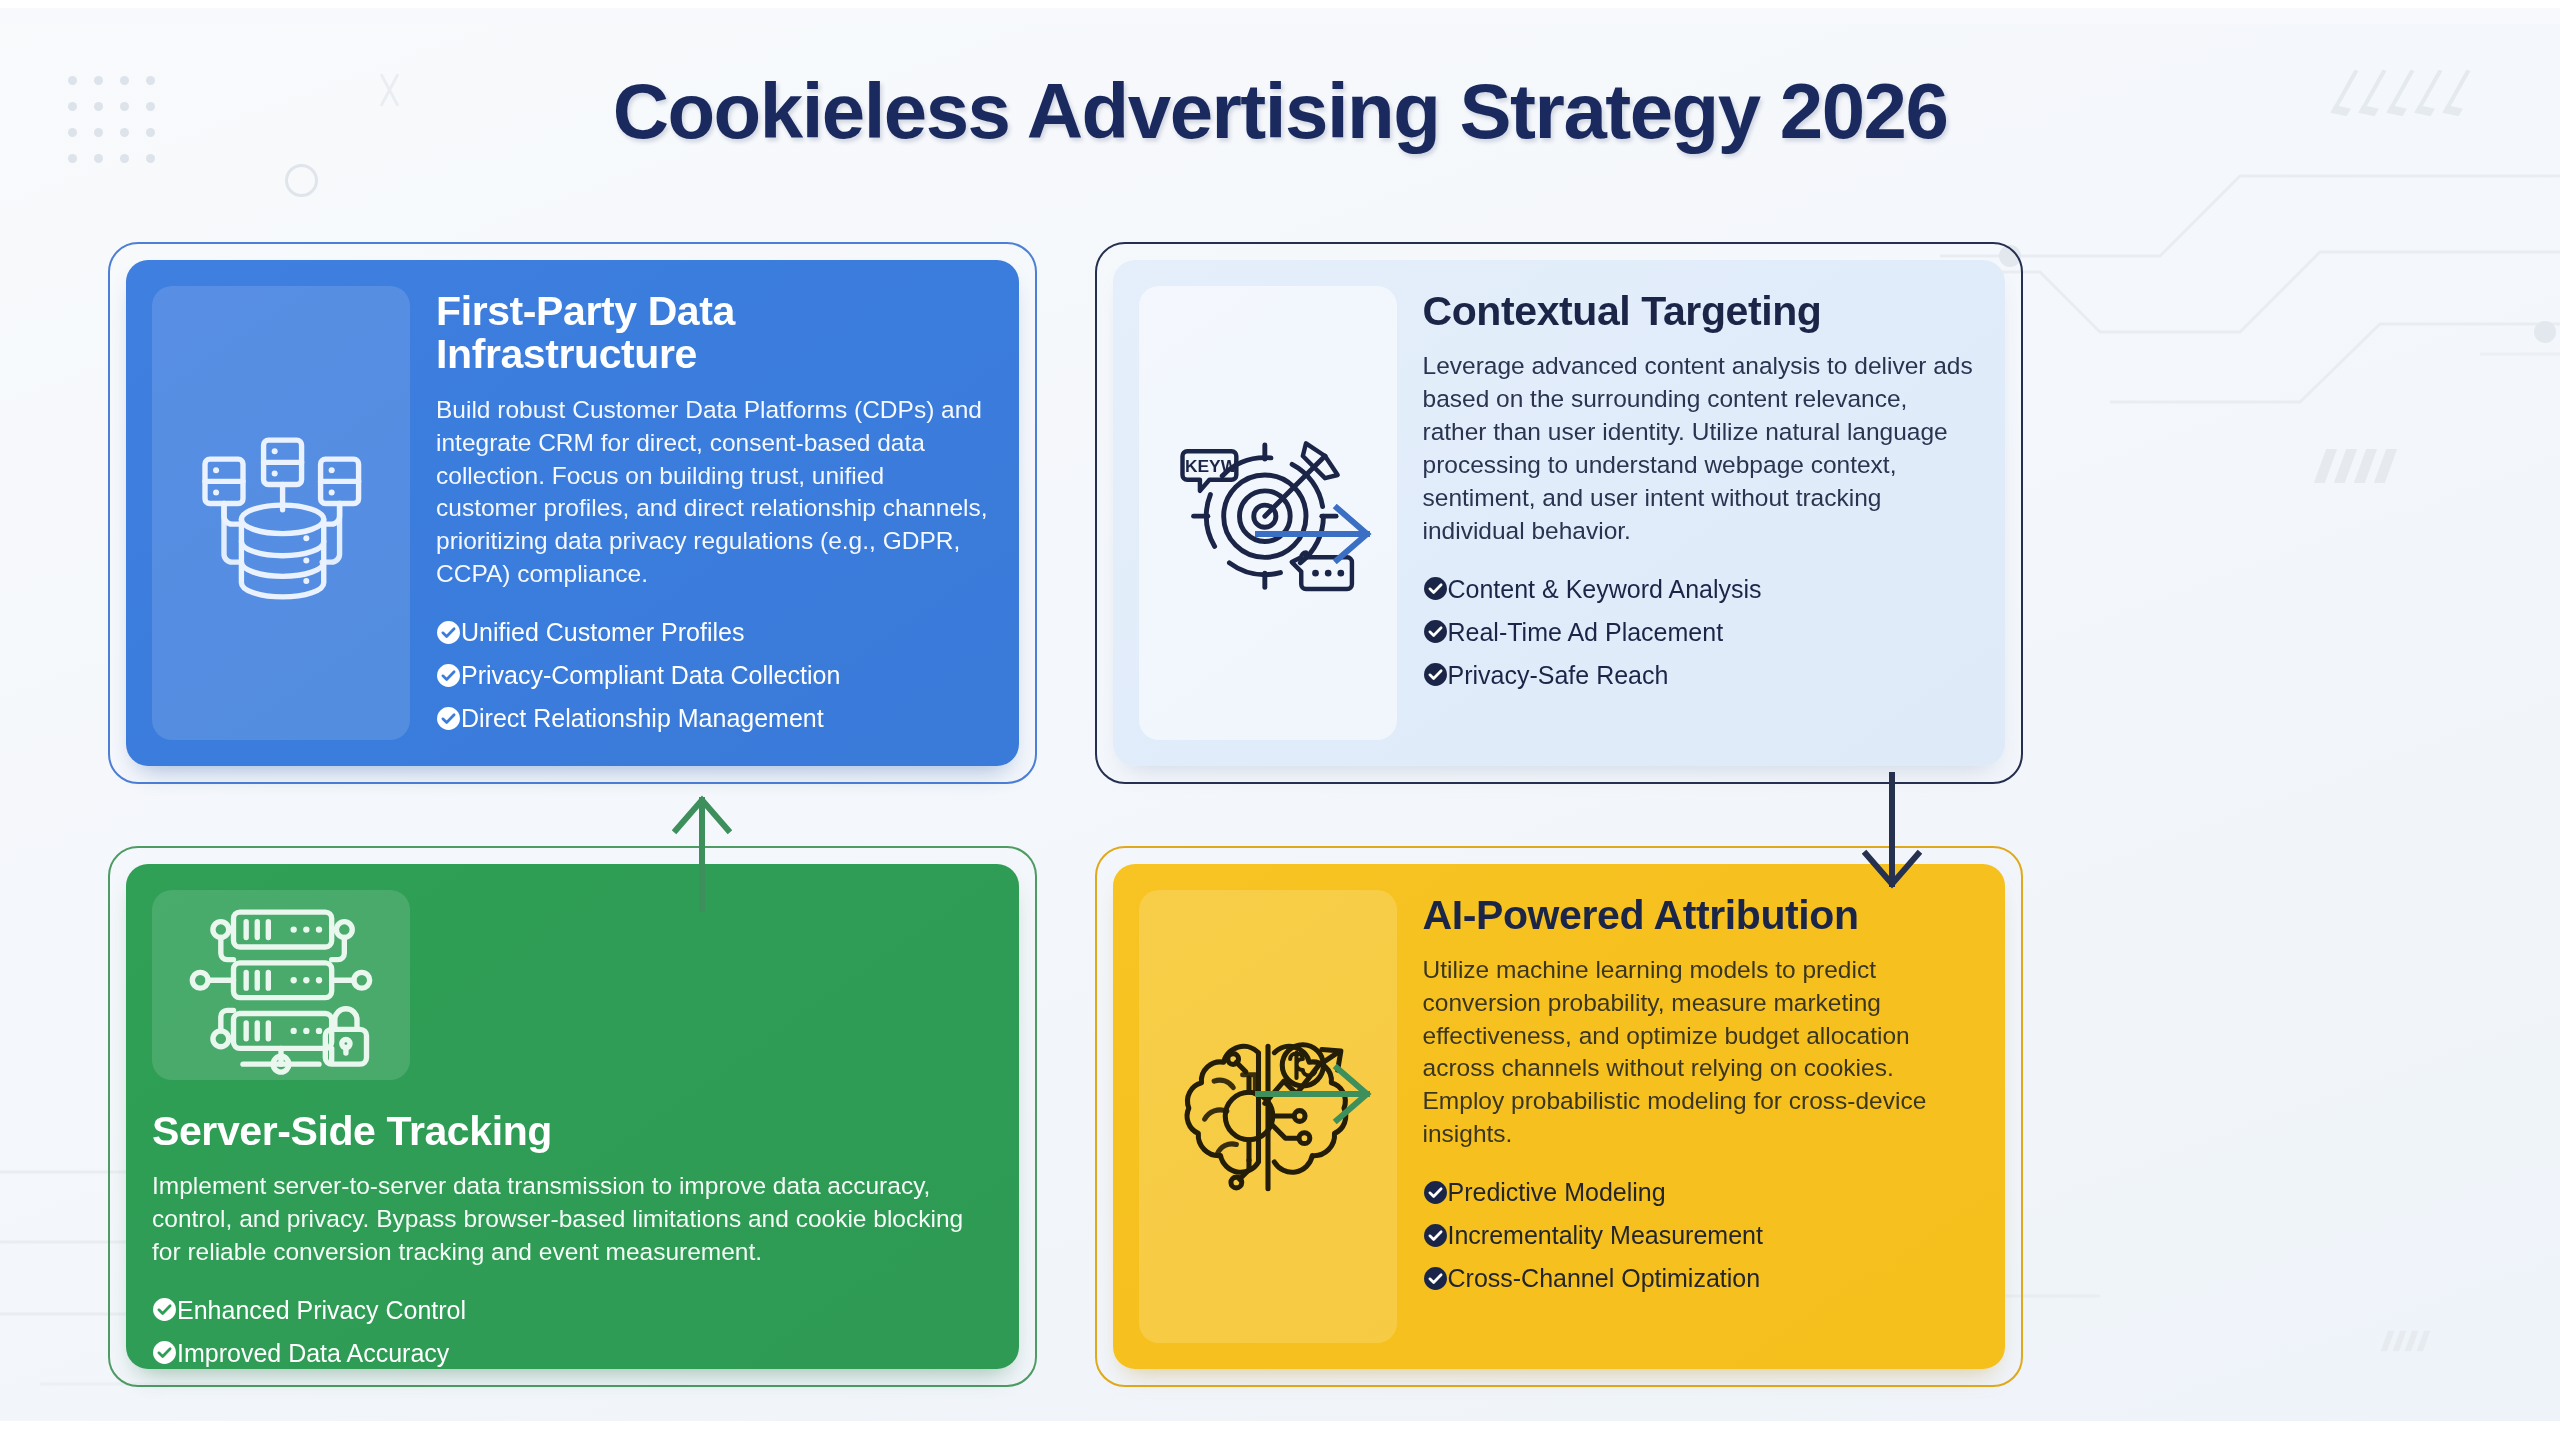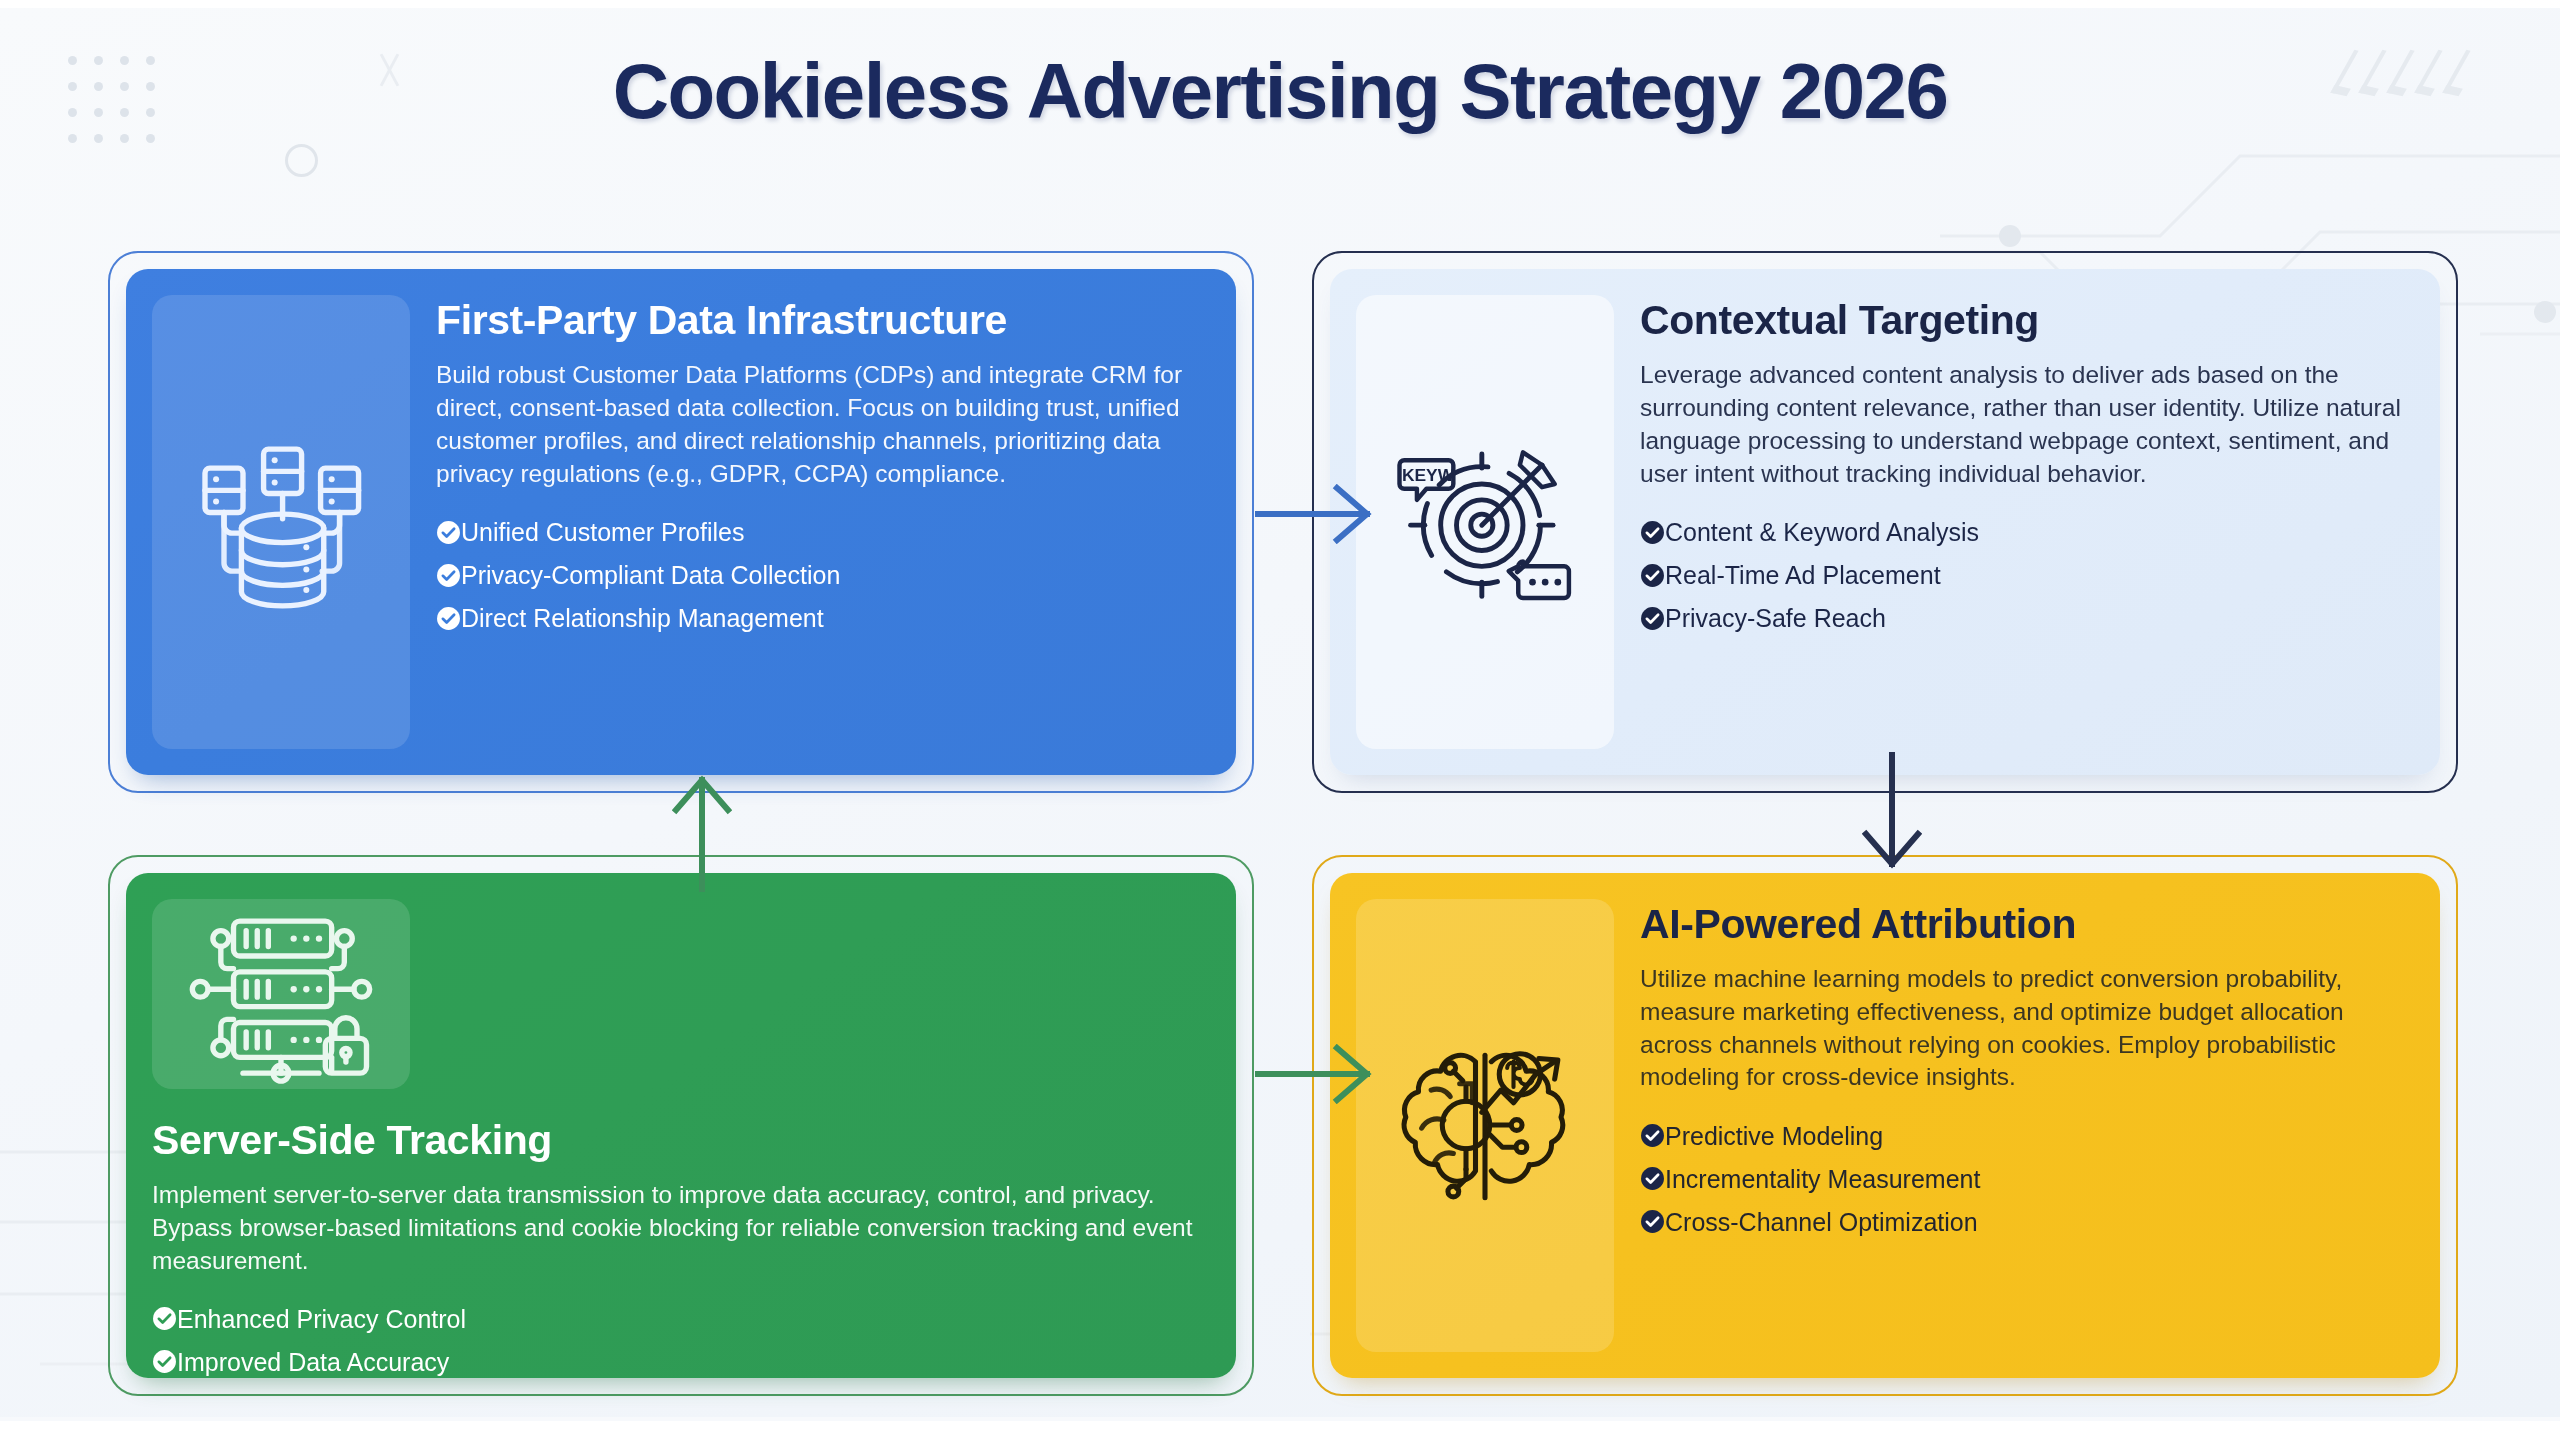--- a/index.html
+++ b/index.html
@@ -8,21 +8,21 @@
     font-family:"Liberation Sans","DejaVu Sans",sans-serif;
     background:#f7f9fc;
     position:relative;
   }
   
   .bar{position:absolute;left:0;width:2560px;background:#ffffff;z-index:60;}
   .bar.top{top:0;height:8px;}
   .bar.bottom{bottom:0;height:18px;}
 
   .stage{
-    position:absolute;left:0;top:4px;width:2560px;height:1413px;
+    position:absolute;left:0;top:24px;width:2560px;height:1413px;
     background:linear-gradient(160deg,#f8fafc 0%,#f4f7fb 45%,#eef3f9 100%);
     overflow:hidden;
   }
 
   
   .deco{position:absolute;pointer-events:none;}
   .dotgrid{left:68px;top:52px;display:grid;grid-template-columns:repeat(4,26px);grid-template-rows:repeat(4,26px);}
   .dotgrid i{width:9px;height:9px;border-radius:50%;background:#dde3ea;display:block;}
   .xmark{left:370px;top:48px;width:36px;height:36px;opacity:.55;}
   .xmark:before,.xmark:after{content:"";position:absolute;left:50%;top:0;width:3px;height:36px;background:#dfe4ea;}
@@ -30,23 +30,23 @@
   .xmark:after{transform:rotate(-28deg);}
   .ring{left:285px;top:140px;width:33px;height:33px;border:3px solid #e0e5eb;border-radius:50%;}
   .chev{position:absolute;right:86px;top:52px;display:flex;gap:5px;opacity:.75;}
   .chev i{display:block;width:23px;height:34px;border-left:6px solid #e1e6ec;border-bottom:6px solid #e1e6ec;transform:skewY(-38deg) rotate(45deg);}
   .slash{position:absolute;display:flex;gap:9px;}
   .slash i{display:block;width:11px;height:34px;background:#e6eaef;transform:skewX(-20deg);}
   .circuit{position:absolute;inset:0;width:100%;height:100%;}
 
   
   .grid{
-    position:absolute;left:108px;top:218px;width:2350px;height:1145px;
+    position:absolute;left:108px;top:218px;width:1915px;height:1145px;
     display:grid;grid-template-columns:1fr 1fr;grid-template-rows:1fr 1fr;
-    column-gap:58px;row-gap:62px;margin-top:29px;
+    column-gap:58px;row-gap:62px;
   }
   .frame{position:relative;border-radius:30px;border:2px solid;padding:0;}
   .frame.f1{border-color:#4c7fd6;}
   .frame.f2{border-color:#252f4f;}
   .frame.f3{border-color:#4e9b63;}
   .frame.f4{border-color:#e0a919;}
 
   .card{
     position:absolute;left:16px;top:16px;right:16px;bottom:16px;
     border-radius:22px;display:flex;align-items:flex-start;

